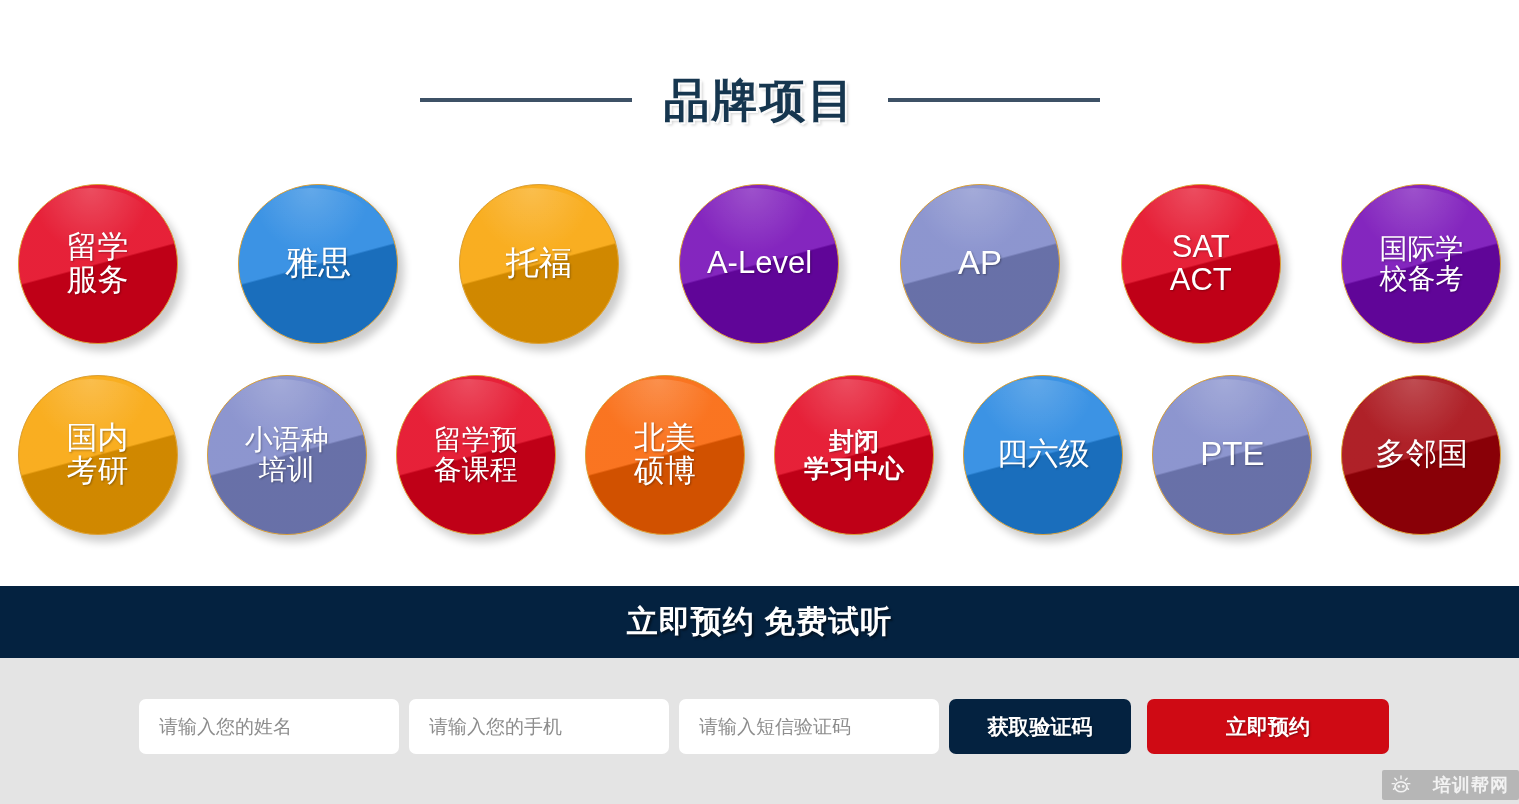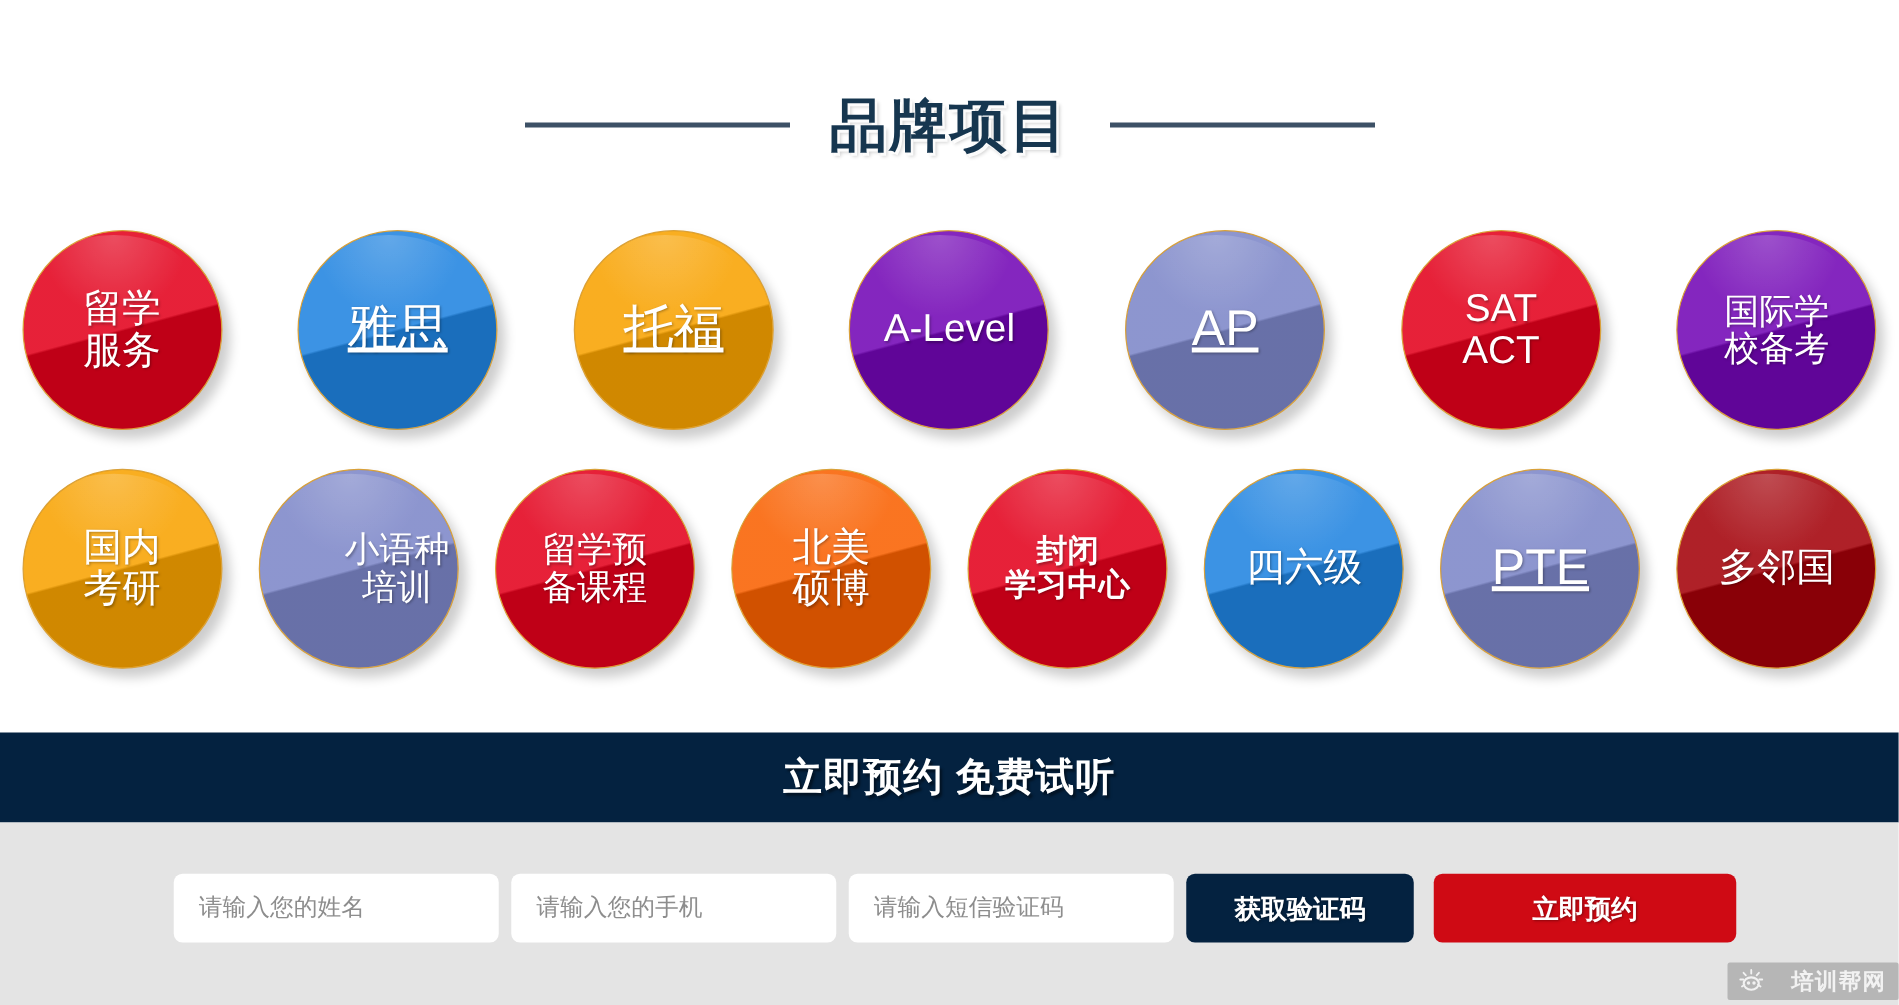--- a/index.html
+++ b/index.html
@@ -113,21 +113,21 @@
     position: relative;
     z-index: 3;
     color: #ffffff;
     text-align: center;
     line-height: 1.06;
     font-weight: 400;
     text-shadow: 1px 1px 2px rgba(0,0,0,0.30);
     white-space: pre-line;
     padding: 0 6px;
   }
-  .sz-lg  { font-size: 40px; text-decoration: underline; }
+  .sz-lg  { font-size: 33px; }
   .sz-md  { font-size: 31px; }
   .sz-sm  { font-size: 28px; }
   .sz-xs  { font-size: 25px; font-weight: bold; }
 
   
   .cta-band {
     position: absolute;
     top: 586px;
     left: 0;
     width: 1519px;
@@ -273,21 +273,21 @@
         </div>
     </div>
     <div class="grid-row">
       <div class="circle-cell">
           <div class="circle" style="background: rgb(248, 162, 0);">
             <span class="circle-label sz-md">国内
 考研</span>
           </div>
         </div>
       <div class="circle-cell">
-          <div class="circle" style="background: rgb(124, 134, 200); justify-content: flex-end;">
+          <div class="circle" style="background: rgb(124, 134, 200);">
             <span class="circle-label sz-sm">小语种
 培训</span>
           </div>
         </div>
       <div class="circle-cell">
           <div class="circle" style="background: rgb(227, 0, 27);">
             <span class="circle-label sz-sm">留学预
 备课程</span>
           </div>
         </div>

